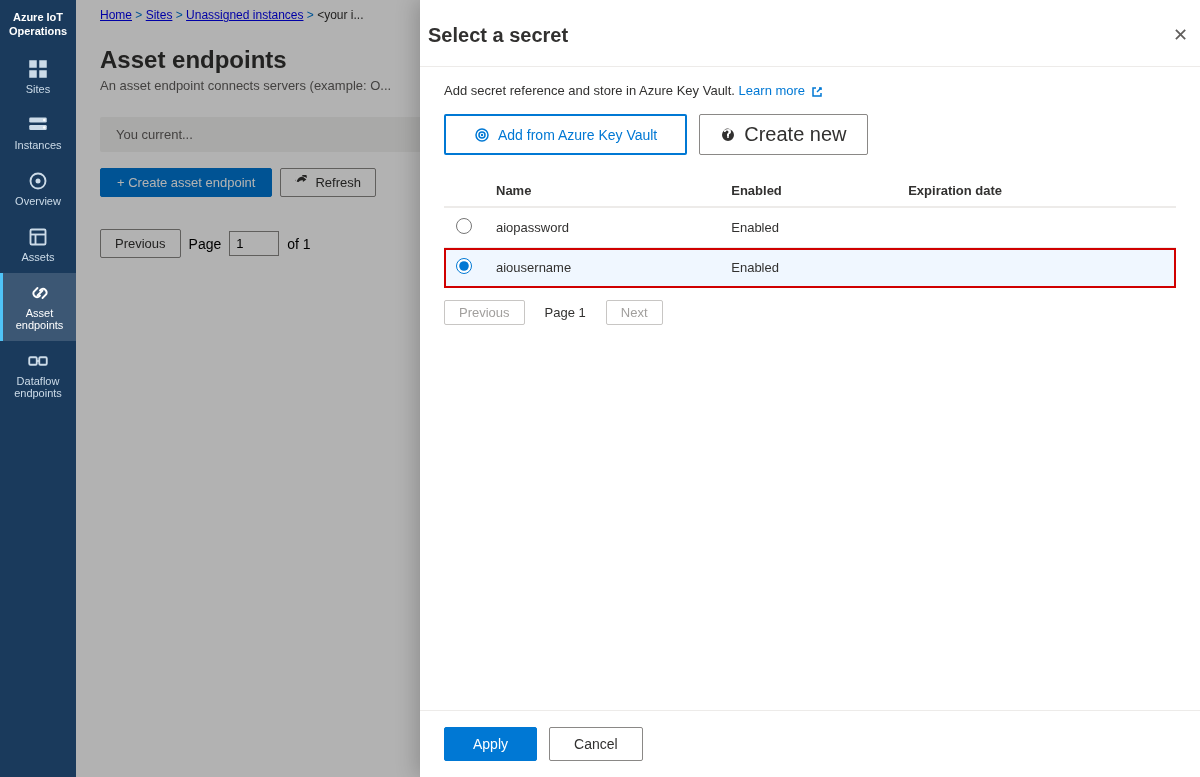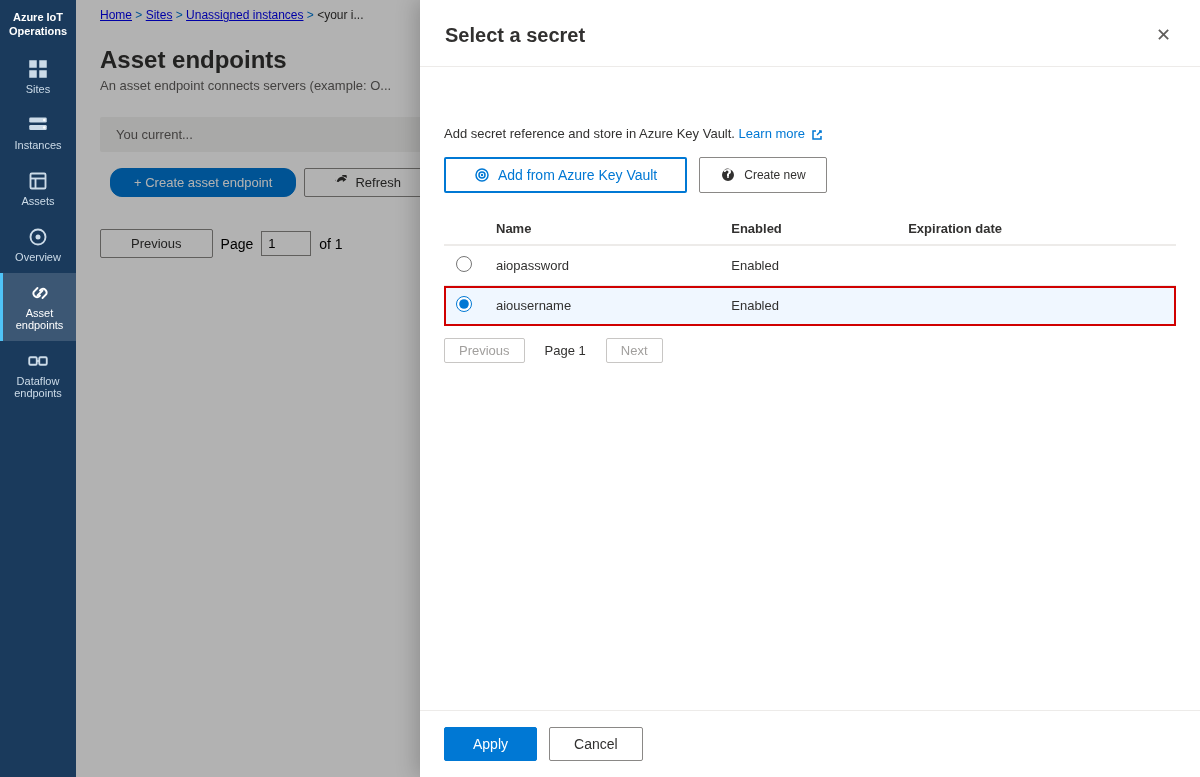--- a/index.html
+++ b/index.html
@@ -91,34 +91,33 @@
 
     .toolbar {
       display: flex;
       gap: 8px;
       margin-bottom: 16px;
     }
     .btn-primary {
       background: #0078d4;
       color: white;
       border: 1px solid #0078d4;
-      padding: 6px 23px;
-      font-size: 13px;
-      cursor: pointer;
-      border-radius: 12px;
+      padding: 6px 16px;
+      font-size: 13px;
+      cursor: pointer;
+      border-radius: 2px;
       display: flex;
       align-items: center;
       gap: 6px;
-      margin-left: 10px;
     }
     .btn-secondary {
       background: white;
       color: #323130;
       border: 1px solid #8a8886;
-      padding: 6px 30px;
+      padding: 6px 14px;
       font-size: 13px;
       cursor: pointer;
       border-radius: 2px;
       display: flex;
       gap: 6px;
     }
 
     .pagination-bar {
       display: flex;
       align-items: center;
@@ -157,21 +156,21 @@
       width: 780px;
       height: 100%;
       box-shadow: -4px 0 20px rgba(0,0,0,0.2);
       display: flex;
       flex-direction: column;
     }
     .modal-header {
       display: flex;
       align-items: center;
       justify-content: space-between;
-      padding: 20px 25px 16px;
+      padding: 20px 8px 16px;
       border-bottom: 1px solid #edebe9;
     }
     .modal-header h2 {
       font-size: 20px;
       font-weight: 600;
       color: #323130;
     }
     .modal-close {
       background: none;
       border: none;
@@ -182,21 +181,20 @@
     }
     .modal-body {
       flex: 1;
       padding: 16px 24px;
       overflow-y: auto;
     }
     .modal-description {
       font-size: 13px;
       color: #323130;
       margin-bottom: 16px;
-      margin-top: 43px;
     }
     .modal-description a {
       color: #0078d4;
       text-decoration: none;
     }
     .modal-actions {
       display: flex;
       gap: 12px;
       margin-bottom: 20px;
     }
@@ -211,21 +209,21 @@
       display: flex;
       align-items: center;
       gap: 8px;
       font-weight: 500;
     }
     .btn-modal-secondary {
       background: white;
       color: #323130;
       border: 1px solid #8a8886;
       padding: 8px 20px;
-      font-size: 12px;
+      font-size: 20px;
       cursor: pointer;
       border-radius: 2px;
       display: flex;
       align-items: center;
       gap: 8px;
     }
 
     
     .secret-table {
       width: 100%;
@@ -351,33 +349,33 @@
         <rect x="1" y="2" width="14" height="4" rx="1"></rect>
         <rect x="1" y="8" width="14" height="4" rx="1"></rect>
         <circle cx="13" cy="4" r="1" fill="white"></circle>
         <circle cx="13" cy="10" r="1" fill="white"></circle>
       </svg>
     <span>Instances</span>
   </div>
 
   <div class="sidebar-item">
     <svg viewBox="0 0 16 16">
+        <circle cx="8" cy="8" r="6" fill="none" stroke="currentColor" stroke-width="1.5"></circle>
+        <circle cx="8" cy="8" r="2"></circle>
+      </svg>
+    <span>Overview</span>
+  </div>
+
+  <div class="sidebar-item">
+    <svg viewBox="0 0 16 16">
         <rect x="2" y="2" width="12" height="12" rx="1" fill="none" stroke="currentColor" stroke-width="1.5"></rect>
         <line x1="2" y1="6" x2="14" y2="6" stroke="currentColor" stroke-width="1.5"></line>
         <line x1="6" y1="6" x2="6" y2="14" stroke="currentColor" stroke-width="1.5"></line>
       </svg>
     <span>Assets</span>
-  </div>
-
-  <div class="sidebar-item">
-    <svg viewBox="0 0 16 16">
-        <circle cx="8" cy="8" r="6" fill="none" stroke="currentColor" stroke-width="1.5"></circle>
-        <circle cx="8" cy="8" r="2"></circle>
-      </svg>
-    <span>Overview</span>
   </div>
 
   <div class="sidebar-item active">
     <svg viewBox="0 0 16 16">
         <path d="M6 4l-3 3a3 3 0 004 4l1-1" fill="none" stroke="currentColor" stroke-width="1.5" stroke-linecap="round"></path>
         <path d="M10 12l3-3a3 3 0 00-4-4l-1 1" fill="none" stroke="currentColor" stroke-width="1.5" stroke-linecap="round"></path>
         <line x1="6" y1="10" x2="10" y2="6" stroke="currentColor" stroke-width="1.5" stroke-linecap="round"></line>
       </svg>
     <span>Asset endpoints</span>
   </div>

